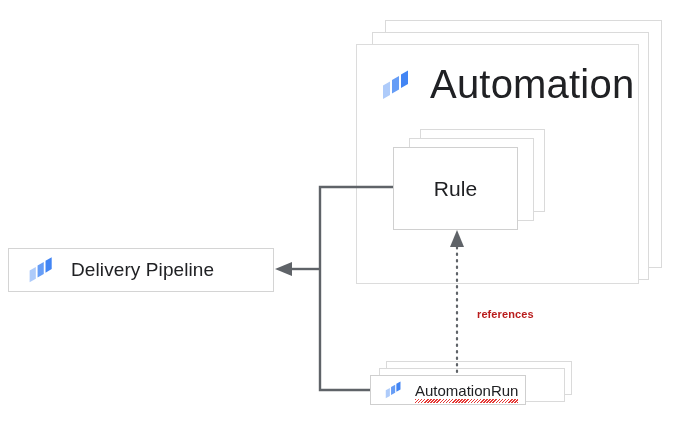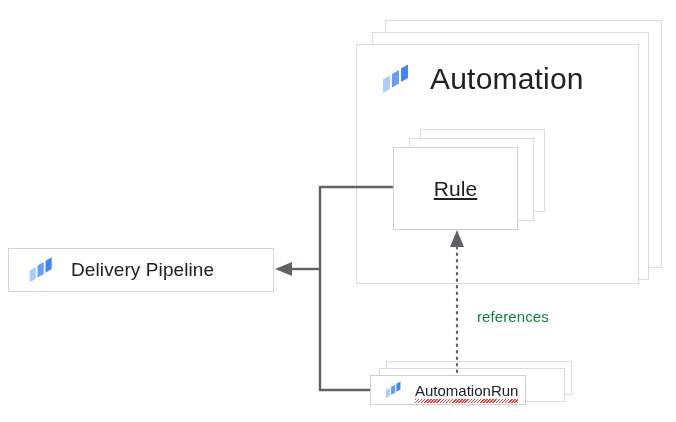--- a/index.html
+++ b/index.html
@@ -68,21 +68,21 @@
   }
   #automation-header {
     position: absolute;
     left: 380px;
     top: 62px;
     display: flex;
     align-items: center;
     gap: 16px;
   }
   #automation-header .node-label {
-    font-size: 30px;
+    font-size: 40px;
     color: #202124;
     letter-spacing: .2px;
     white-space: nowrap;
   }
 
   
   #rule-ghost-2 {
     left: 420px; top: 129px;
     width: 125px; height: 83px;
   }
@@ -95,21 +95,20 @@
     width: 125px; height: 83px;
     display: flex;
     align-items: center;
     justify-content: center;
     border-color: #d0d0d0;
   }
   #rule-card .node-label {
     font-size: 21px;
     color: #202124;
     letter-spacing: .1px;
-    text-decoration: underline;
   }
 
   
   #arun-ghost-2 {
     left: 386px; top: 361px;
     width: 186px; height: 34px;
   }
   #arun-ghost-1 {
     left: 379px; top: 368px;
     width: 186px; height: 34px;
@@ -153,24 +152,25 @@
     left: 0; top: 0;
     width: 676px; height: 422px;
     pointer-events: none;
   }
 
   
   #references-label {
     position: absolute;
     left: 477px;
     top: 308px;
-    font-size: 15px;
-    color: #15803d;
+    font-size: 11px;
+    color: #b91c1c;
     letter-spacing: .1px;
     white-space: nowrap;
+    font-weight: bold;
   }
 </style>
 </head>
 <body>
 
 <div id="canvas">
 
   <div class="card-ghost" id="automation-ghost-2"></div>
   <div class="card-ghost" id="automation-ghost-1"></div>
   <div class="card" id="automation-card"></div>

